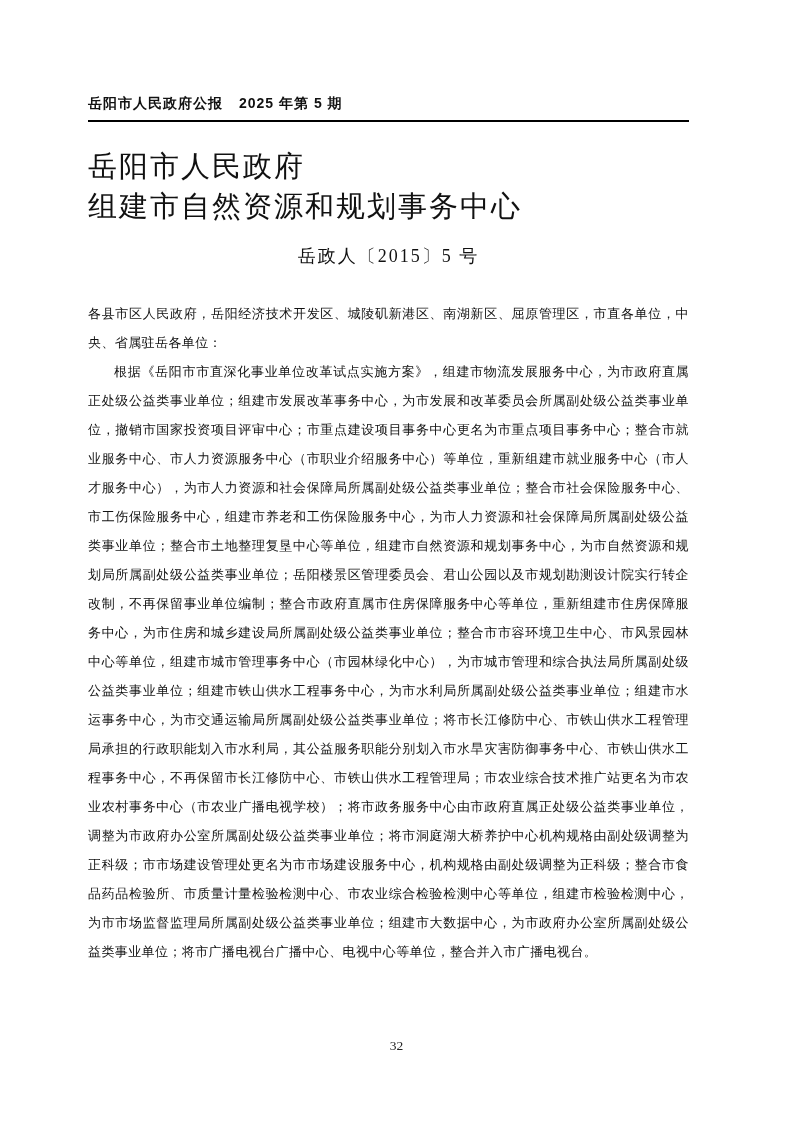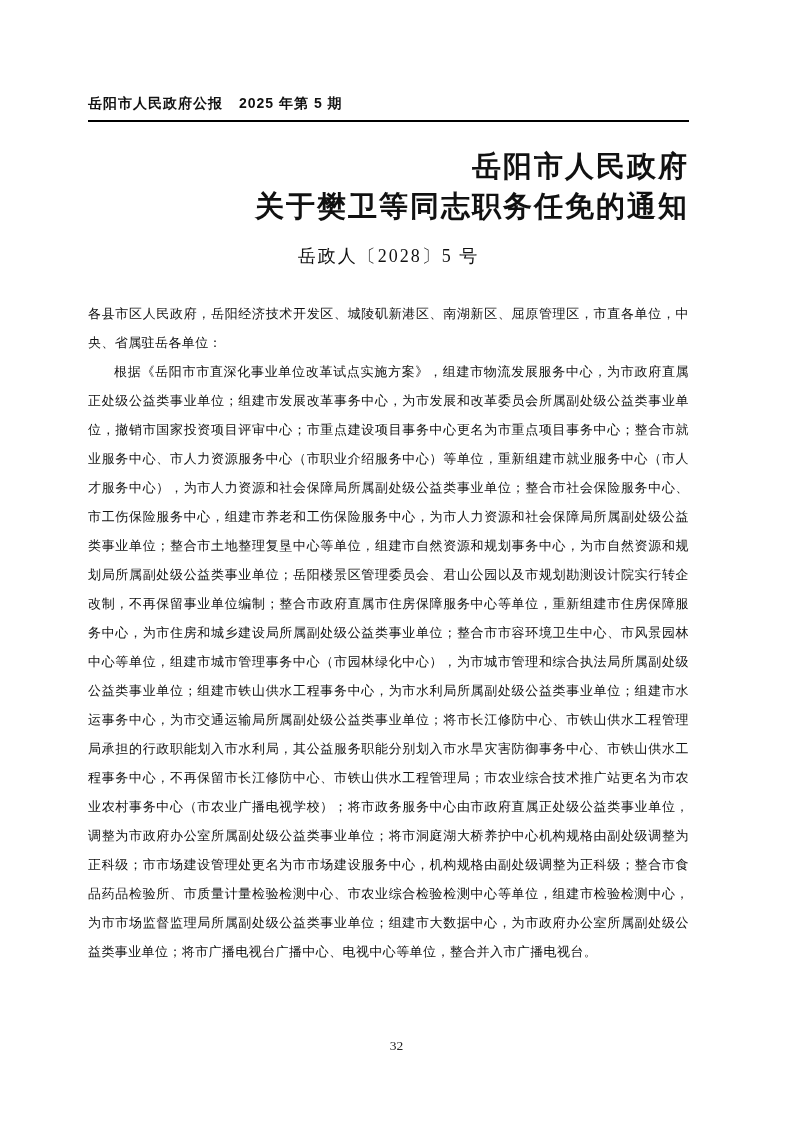--- a/index.html
+++ b/index.html
@@ -34,22 +34,22 @@
     white-space: nowrap;
   }
   .masthead-rule {
     margin-top: 7px;
     border: none;
     border-top: 2.5px solid #000000;
     height: 0;
   }
   .doc-title {
     margin-top: 24px;
-    text-align: right;
-    font-weight: bold;
+    text-align: left;
+    font-weight: normal;
     font-size: 29px;
     line-height: 40px;
     letter-spacing: 2px;
   }
   .doc-number {
     margin-top: 18px;
     text-align: center;
     font-size: 18px;
     letter-spacing: 2px;
   }
@@ -79,24 +79,24 @@
   <div class="content">
 
     <div class="masthead">
       <span>岳阳市人民政府公报</span>
       <span>2025 年第 5 期</span>
     </div>
     <hr class="masthead-rule">
 
     <div class="doc-title">
       <div>岳阳市人民政府</div>
-      <div>关于樊卫等同志职务任免的通知</div>
+      <div>组建市自然资源和规划事务中心</div>
     </div>
 
-    <div class="doc-number">岳政人〔2028〕5 号</div>
+    <div class="doc-number">岳政人〔2015〕5 号</div>
 
     <div class="body-text">
       <p class="para">各县市区人民政府，岳阳经济技术开发区、城陵矶新港区、南湖新区、屈原管理区，市直各单位，中央、省属驻岳各单位：</p>
       <p class="para indent">根据《岳阳市市直深化事业单位改革试点实施方案》，组建市物流发展服务中心，为市政府直属正处级公益类事业单位；组建市发展改革事务中心，为市发展和改革委员会所属副处级公益类事业单位，撤销市国家投资项目评审中心；市重点建设项目事务中心更名为市重点项目事务中心；整合市就业服务中心、市人力资源服务中心（市职业介绍服务中心）等单位，重新组建市就业服务中心（市人才服务中心），为市人力资源和社会保障局所属副处级公益类事业单位；整合市社会保险服务中心、市工伤保险服务中心，组建市养老和工伤保险服务中心，为市人力资源和社会保障局所属副处级公益类事业单位；整合市土地整理复垦中心等单位，组建市自然资源和规划事务中心，为市自然资源和规划局所属副处级公益类事业单位；岳阳楼景区管理委员会、君山公园以及市规划勘测设计院实行转企改制，不再保留事业单位编制；整合市政府直属市住房保障服务中心等单位，重新组建市住房保障服务中心，为市住房和城乡建设局所属副处级公益类事业单位；整合市市容环境卫生中心、市风景园林中心等单位，组建市城市管理事务中心（市园林绿化中心），为市城市管理和综合执法局所属副处级公益类事业单位；组建市铁山供水工程事务中心，为市水利局所属副处级公益类事业单位；组建市水运事务中心，为市交通运输局所属副处级公益类事业单位；将市长江修防中心、市铁山供水工程管理局承担的行政职能划入市水利局，其公益服务职能分别划入市水旱灾害防御事务中心、市铁山供水工程事务中心，不再保留市长江修防中心、市铁山供水工程管理局；市农业综合技术推广站更名为市农业农村事务中心（市农业广播电视学校）；将市政务服务中心由市政府直属正处级公益类事业单位，调整为市政府办公室所属副处级公益类事业单位；将市洞庭湖大桥养护中心机构规格由副处级调整为正科级；市市场建设管理处更名为市市场建设服务中心，机构规格由副处级调整为正科级；整合市食品药品检验所、市质量计量检验检测中心、市农业综合检验检测中心等单位，组建市检验检测中心，为市市场监督监理局所属副处级公益类事业单位；组建市大数据中心，为市政府办公室所属副处级公益类事业单位；将市广播电视台广播中心、电视中心等单位，整合并入市广播电视台。</p>
     </div>
 
   </div>
 
   <div class="footer-page">32</div>
 </div>

